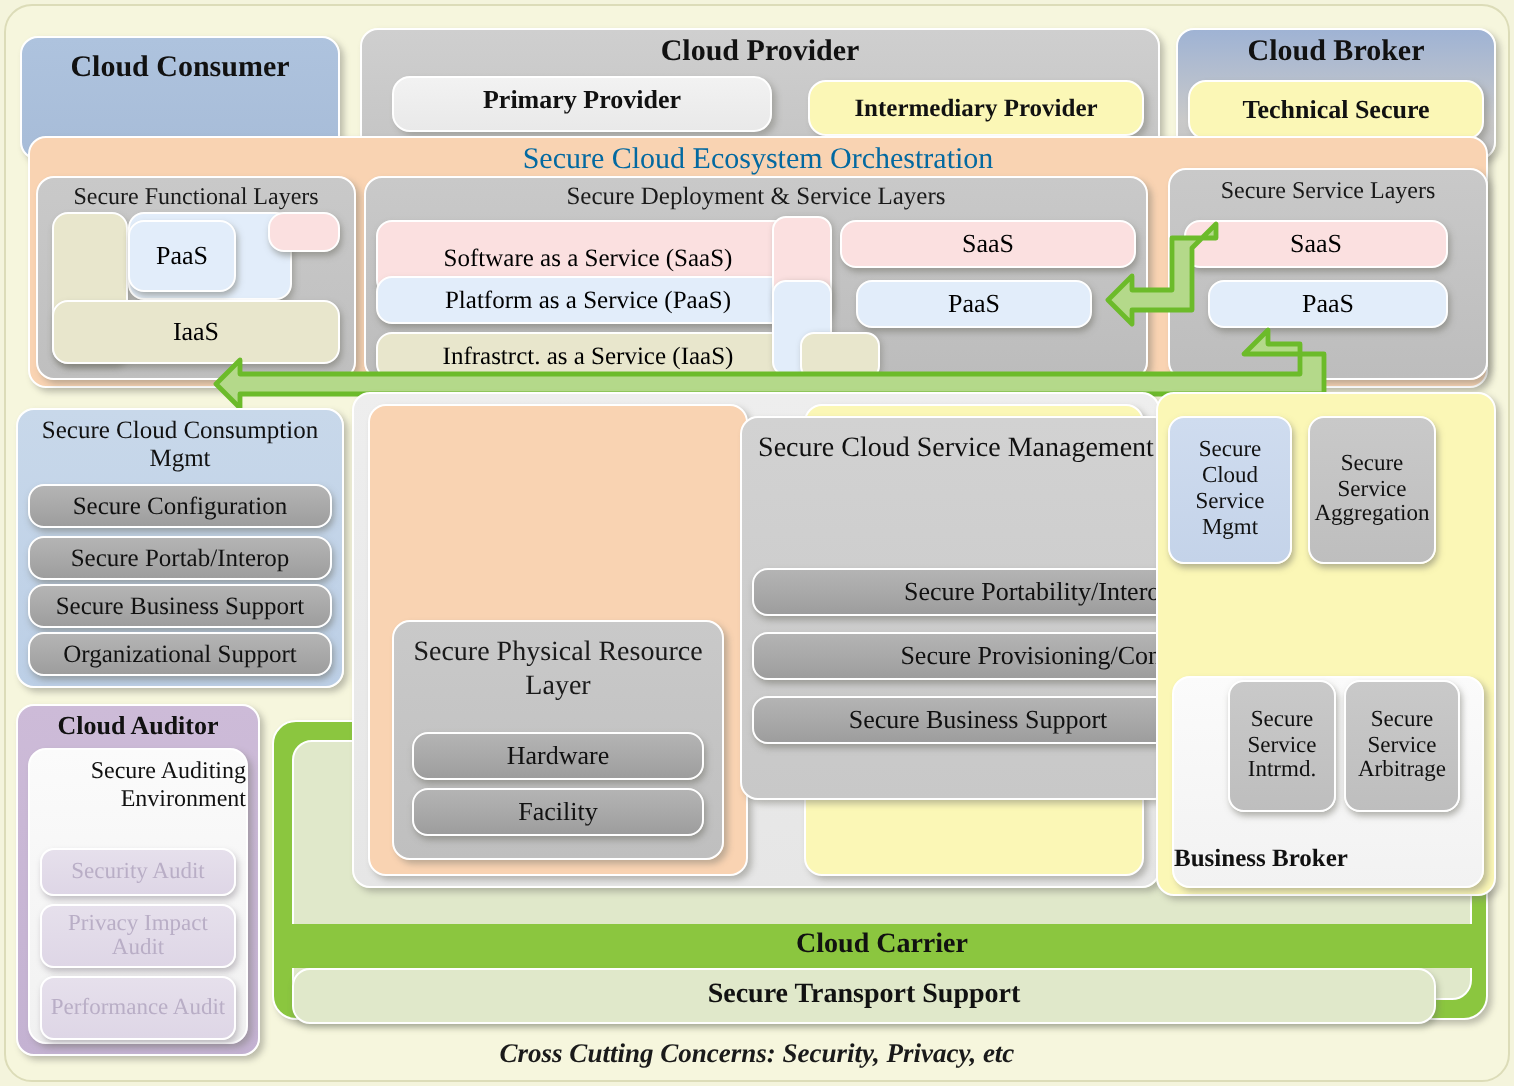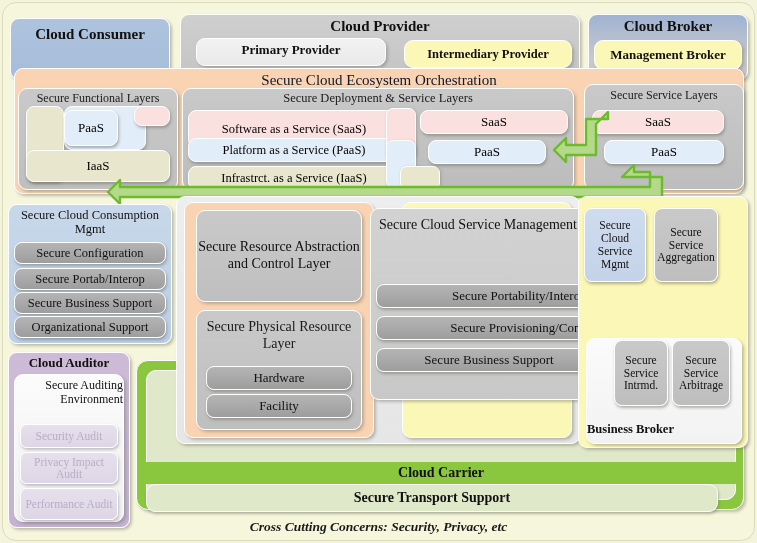--- a/index.html
+++ b/index.html
@@ -77,21 +77,21 @@
     background:#fbf7b6;border:1px solid #ffffff;
   }
 
   
   .orchestration{
     left:14px;top:68px;width:730px;height:126px;
     background:#f9d3b2;border:1px solid #ffffff;
   }
   .orchestration .hdr{
     position:absolute;left:0;top:3px;width:100%;
-    font-size:15px;color:#0f172a;text-align:center;
+    font-size:15px;color:#0369a1;text-align:center;
   }
 
   
   .funclayers{
     left:18px;top:88px;width:160px;height:102px;
     background:linear-gradient(180deg,#c9c9c9 0%,#bfbfbf 100%);
     border:1px solid #ffffff;
   }
   .funclayers .sub{position:absolute;left:0;top:3px;width:100%;font-size:12px;}
 
@@ -262,21 +262,21 @@
 
   <div class="box rr shadow primaryprov">
     <div class="ttl" style="font-size:13px;padding-top:4px;">Primary  Provider</div>
   </div>
 
   <div class="box rr shadow intermprov">
     <div class="ttl" style="font-size:12.5px;padding-top:7px;">Intermediary Provider</div>
   </div>
 
   <div class="box rr shadow techbroker">
-    <div class="ttl" style="font-size:13px;padding-top:7px;">Management Broker</div>
+    <div class="ttl" style="font-size:13px;padding-top:7px;">Technical Secure</div>
   </div>
 
   <div class="box rr shadow orchestration">
     <div class="hdr">Secure Cloud Ecosystem Orchestration</div>
   </div>
 
   <div class="box rr shadow funclayers">
     <div class="sub lbl">Secure Functional Layers</div>
   </div>
 
@@ -334,21 +334,20 @@
     <div class="sub ttl">Secure Auditing Environment</div>
   </div>
   <div class="box auditpill" style="left:20px;top:424px;width:98px;height:24px;">Security Audit</div>
   <div class="box auditpill" style="left:20px;top:452px;width:98px;height:32px;">Privacy Impact Audit</div>
   <div class="box auditpill" style="left:20px;top:488px;width:98px;height:32px;">Performance Audit</div>
 
   <div class="box rr shadow provmid"></div>
   <div class="box rr shadow orangecol"></div>
   <div class="box rr shadow yellowcol"></div>
 
-  <div class="box rr shadow rescontrol">Secure Resource Abstraction and Control Layer</div>
 
   <div class="box rr shadow physlayer">
     <div class="sub lbl">Secure Physical Resource Layer</div>
   </div>
   <div class="box pill graypill" style="left:206px;top:366px;width:146px;height:24px;font-size:13px;">Hardware</div>
   <div class="box pill graypill" style="left:206px;top:394px;width:146px;height:24px;font-size:13px;">Facility</div>
 
   <div class="box rr shadow svcmgmt">
     <div class="sub lbl">Secure Cloud Service Management</div>
   </div>

